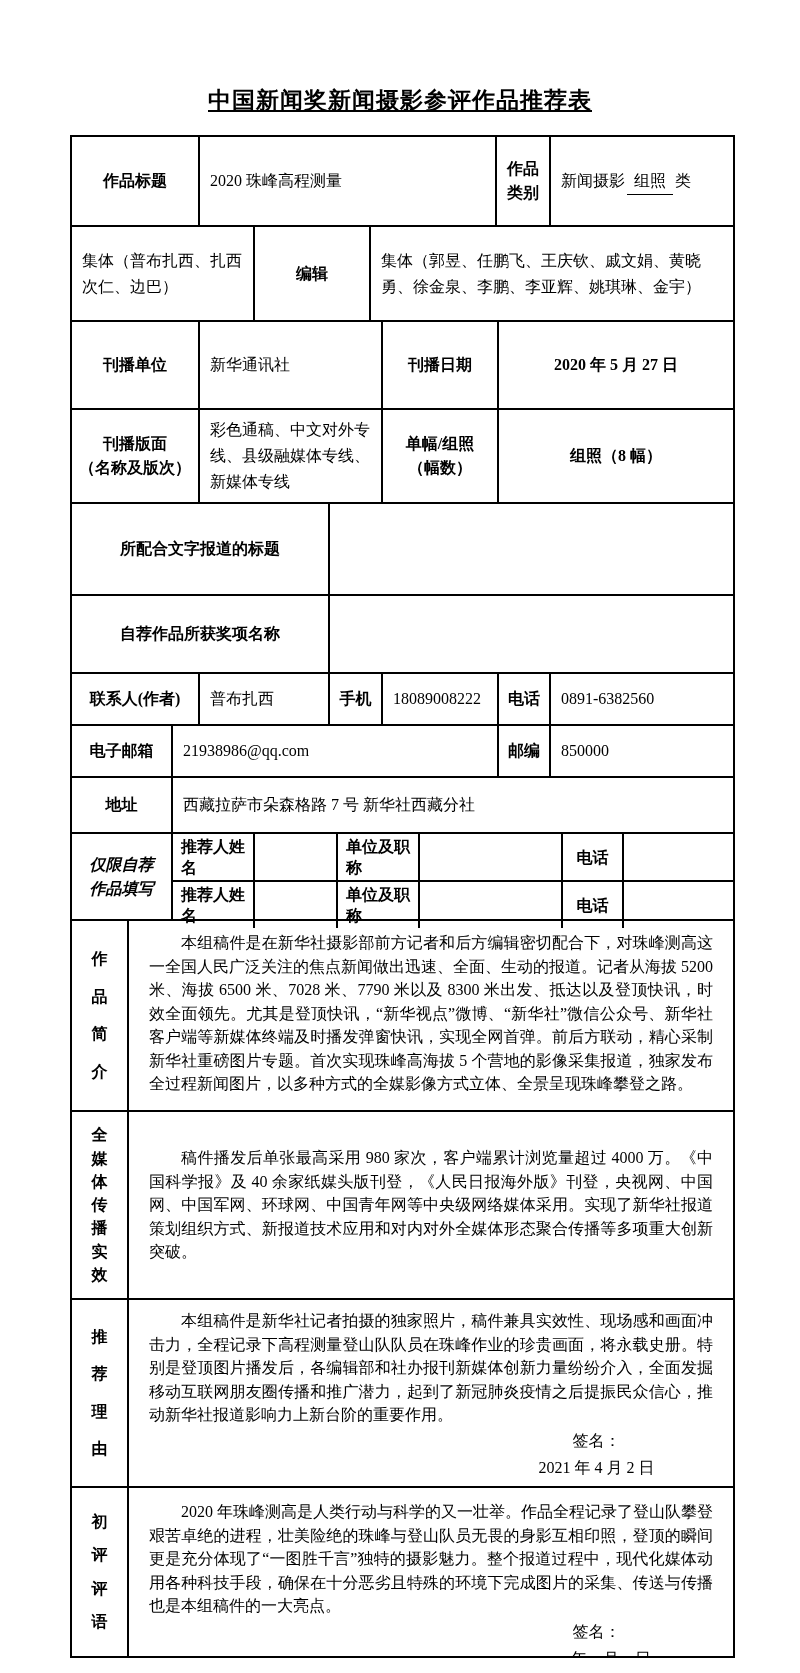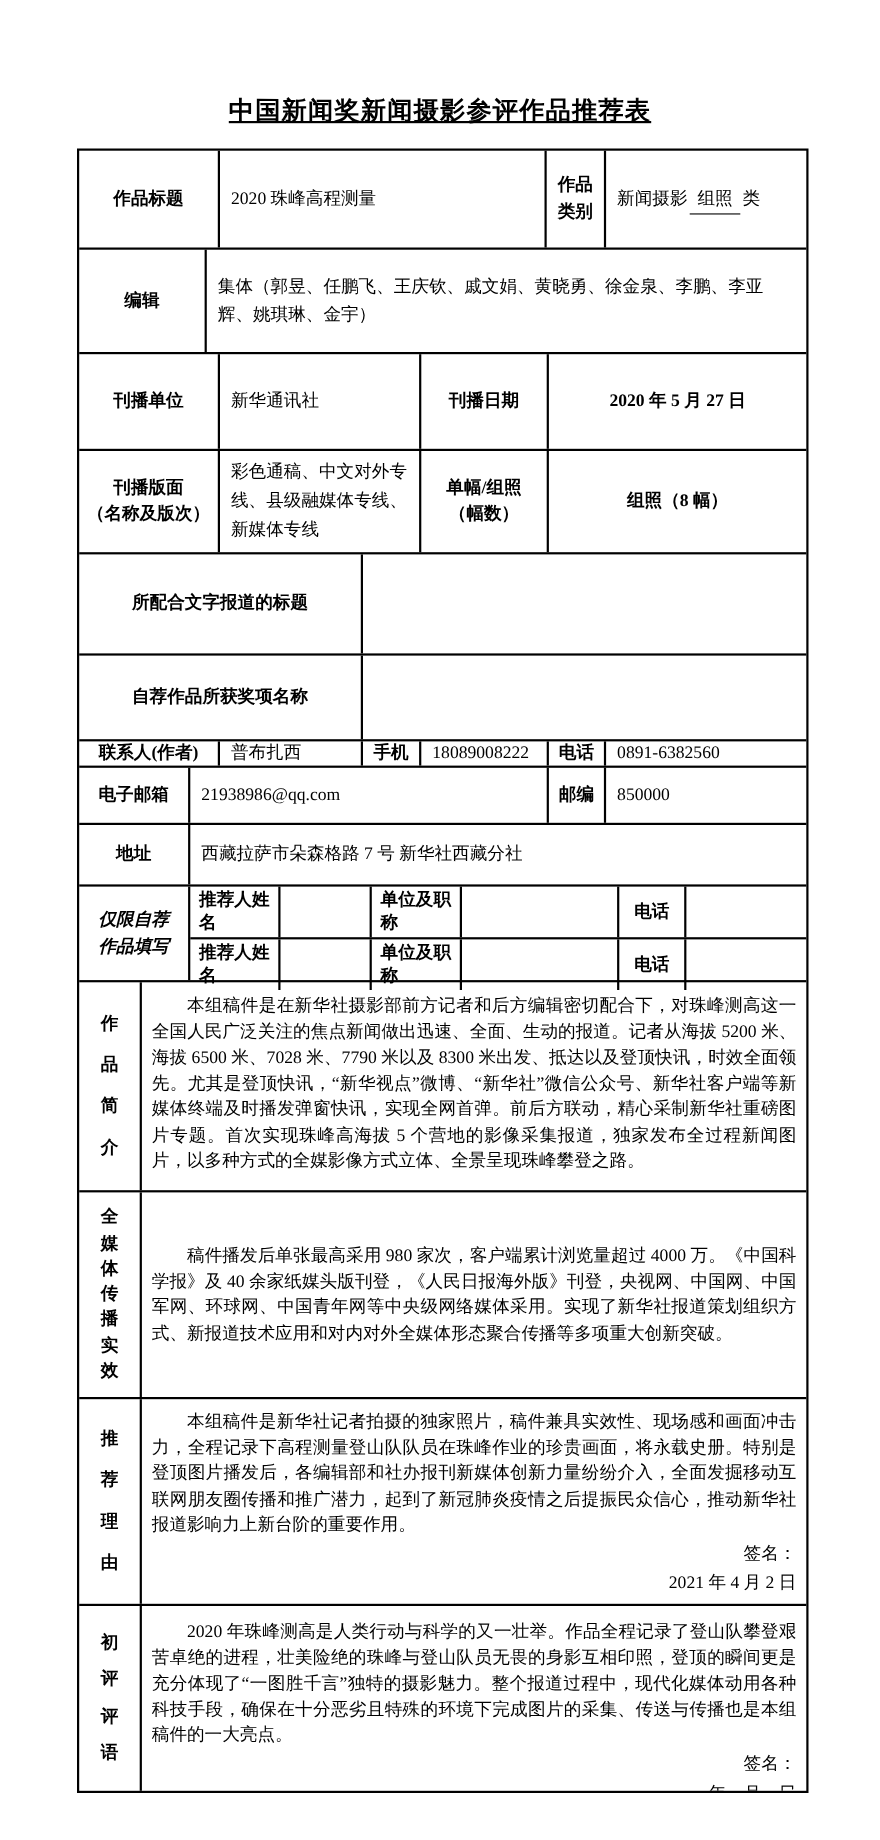--- a/index.html
+++ b/index.html
@@ -27,33 +27,33 @@
   .val { justify-content:flex-start; text-align:left; padding:4px 10px; line-height:26px; }
   .val.center { justify-content:center; text-align:right;font-weight:bold; }
   .u { border-bottom:1px solid #000; padding:0 7px; margin:0 2px; display:inline-block; }
   
   .w54{width:54px}.w57{width:57px}.w52{width:52px}.w53{width:53px}.w61{width:61px}
   .w71{width:82px}.w82{width:82px}.w83{width:83px}.w101{width:101px}.w116{width:116px}
   .w128{width:128px}.w130{width:130px}.w143{width:143px}.w183{width:183px}
   .w258{width:258px}.w297{width:297px}.w326{width:326px}
   
   .h90{height:90px}.h95{height:95px}.h88{height:88px}.h94{height:94px}.h92{height:92px}
-  .h78{height:78px}.h40{height:24px}.h52{height:52px}.h56{height:56px}.h87{height:87px}
+  .h78{height:78px}.h40{height:52px}.h52{height:52px}.h56{height:56px}.h87{height:87px}
   .h191{height:191px}.h188{height:188px}.h168{height:168px}
   
   .subcol { flex:1 1 auto; display:flex; flex-direction:column; }
   .subrow { display:flex; flex:0 0 45px; border-bottom:2px solid #000; }
   .subrow.last { flex:1 1 auto; border-bottom:none; }
   .minilbl { font-weight:700; line-height:21px; justify-content:flex-start; text-align:left; padding:2px 8px; align-items:center; }
   .minilbl.center { justify-content:center; text-align:center; padding:2px 2px; }
   
   .vlabel { flex-direction:column; justify-content:space-evenly; align-items:center;
             font-weight:700; padding:10px 0; line-height:20px; }
   
-  .pc { flex-direction:column; align-items:flex-end; justify-content:center; padding:6px 9px; }
+  .pc { flex-direction:column; align-items:center; justify-content:center; padding:6px 20px; }
   .pc.top { justify-content:flex-start; }
   .para { font-size:16px; line-height:23.5px; text-align:justify; text-indent:2em; }
   .sign { font-size:16px; line-height:27px; margin-left:331px; white-space:pre; }
   .sign.date2 { margin-left:360px; }
 </style>
 </head>
 <body>
 
 <div class="page">
 
@@ -73,20 +73,23 @@
         <div>类别</div>
       </div>
       <div class="c val flex1">
         <span>新闻摄影</span>
           <span class="u">组照</span>
           <span>类</span>
       </div>
     </div>
 
     <div class="r h95">
+      <div class="c val w183">
+          <span>集体（普布扎西、扎西次仁、边巴）</span>
+        </div>
       <div class="c lbl w116">
           <span>编辑</span>
         </div>
       <div class="c val flex1">
           <span>集体（郭昱、任鹏飞、王庆钦、戚文娟、黄晓勇、徐金泉、李鹏、李亚辉、姚琪琳、金宇）</span>
         </div>
     </div>
 
     <div class="r h88">
       <div class="c lbl w128">

